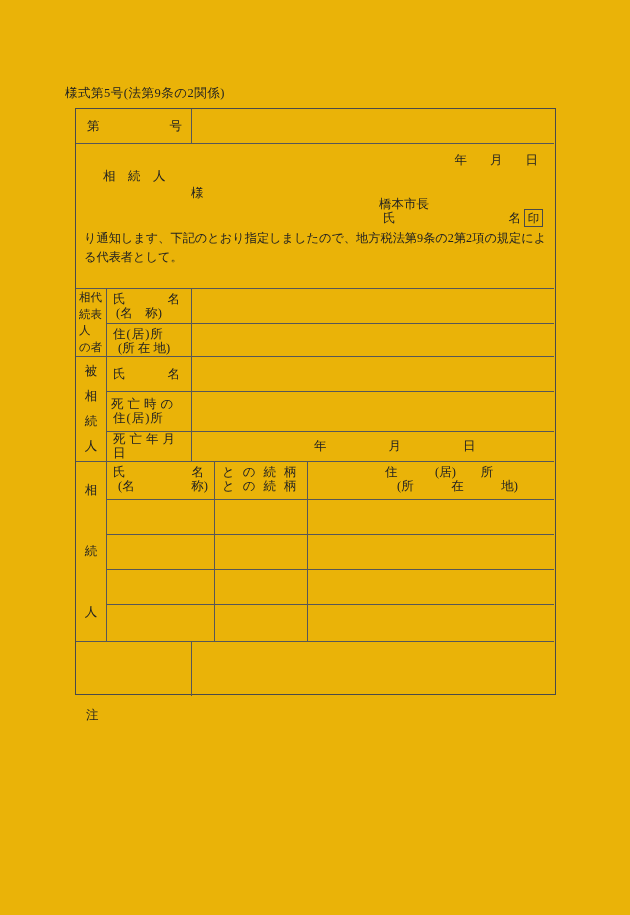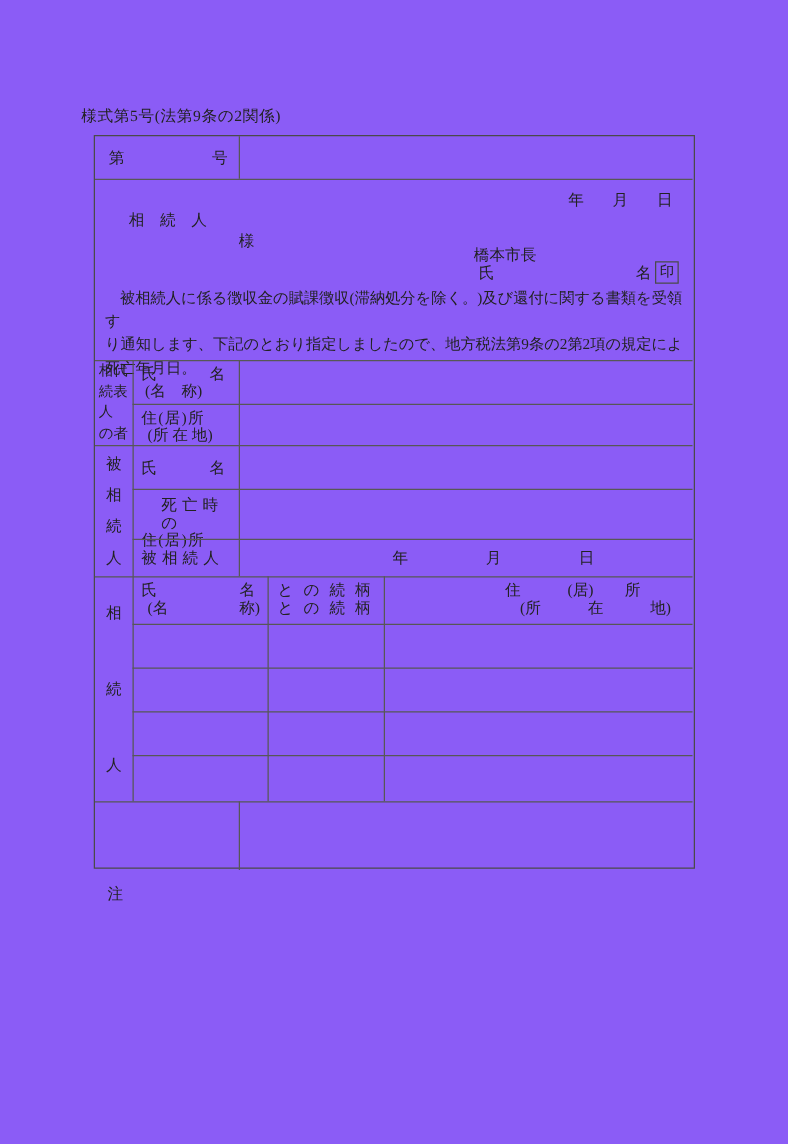--- a/index.html
+++ b/index.html
@@ -1,17 +1,17 @@
 <!DOCTYPE html>
 <html><head>
 <meta charset="utf-8">
 <style>
   html,body{margin:0;padding:0;background:#e8e8e8;}
   .page{
-    position:relative;width:630px;height:915px;background:#8b5cf6;
+    position:relative;width:630px;height:915px;background:#eab308;
     font-family:"Liberation Serif","DejaVu Serif",serif;color:#222;
     overflow:hidden;margin:0 auto;
   }
   .abs{position:absolute;}
   .form-label{left:65px;top:85px;font-size:12.5px;letter-spacing:.5px;}
   .sheet{
     left:75px;top:108px;width:481px;height:587px;
     border:1.5px solid #4a4a4a;box-sizing:border-box;
   }
   .hl,.vl{position:absolute;background:#575757;}
@@ -50,33 +50,33 @@
   .jrow{display:flex;justify-content:space-between;}
   .rep-name{left:30px;top:179px;width:85px;height:35px;padding-top:4px;}
   .rep-name .jrow{padding:0 11px 0 7px;}
   .rep-name .sub{padding-left:10px;}
   .rep-addr{left:30px;top:214px;width:85px;height:33px;padding-top:4px;}
   .rep-addr .l1{padding-left:7px;letter-spacing:1px;}
   .rep-addr .l2{padding-left:12px;}
   .dec-name{left:30px;top:247px;width:85px;height:35px;display:flex;align-items:center;}
   .dec-name .jrow{flex:1;padding:0 11px 0 7px;}
   .dec-addr{left:30px;top:282px;width:85px;height:40px;padding-top:6px;}
-  .dec-addr .l1{padding-left:23px;letter-spacing:4px;}
+  .dec-addr .l1{padding-left:5px;letter-spacing:4px;}
   .dec-addr .l2{padding-left:7px;letter-spacing:1px;}
   .dec-date{left:30px;top:322px;width:85px;height:30px;display:flex;align-items:center;
     padding-left:7px;letter-spacing:4px;}
   .dec-date-val{left:115px;top:322px;width:363px;height:30px;display:flex;
     align-items:center;padding-left:123px;gap:62px;}
   
   .hh1{left:30px;top:352px;width:108px;height:38px;padding-top:4px;}
   .hh1 .r1{padding:0 10px 0 7px;}
   .hh1 .r2{padding:0 6px 0 12px;}
   .hh2{left:138px;top:352px;width:93px;height:38px;padding-top:4px;}
   .hh2 div{padding-left:8px;letter-spacing:8px;white-space:nowrap;}
-  .hh3{left:238px;top:352px;width:232px;height:38px;padding-top:4px;white-space:nowrap;}
+  .hh3{left:219px;top:352px;width:232px;height:38px;padding-top:4px;white-space:nowrap;}
   .hh3 .r1{padding-left:90px;}
   .hh3 .r2{padding-left:102px;}
   
   .heir-row{left:30px;width:448px;display:flex;}
   .heir-row div{height:100%;}
   .hc1{width:108px;}
   .hc2{width:93px;}
   .hc3{flex:1;}
   
   .reason-label{left:0;top:532px;width:115px;height:55px;display:flex;
@@ -113,23 +113,22 @@
       <div class="abs addressee">相　続　人</div>
       <div class="abs honorific">様</div>
       <div class="abs mayor">橋本市長</div>
       <div class="abs nameline">
         <span>氏</span>
         <span class="namespacer"></span>
         <span>名</span>
         <span class="seal">印</span>
       </div>
       <div class="abs bodytext">
-        <div class="indent">被相続人に係る徴収金の賦課徴収(滞納処分を除く。)及び還付に関する書類を受領す</div>
         <div>り通知します、下記のとおり指定しましたので、地方税法第9条の2第2項の規定によ</div>
-        <div>死亡年月日。</div>
+        <div>る代表者として。</div>
       </div>
     </div>
 
     <div class="cell vgroup rep-group">
       <div>相代</div>
       <div>続表</div>
       <div>人</div>
       <div>の者</div>
     </div>
     <div class="cell fl rep-name">
@@ -157,21 +156,21 @@
         <span>氏</span>
         <span>名</span>
       </div>
     </div>
     <div class="cell val" style="top:247px;height:35px;"></div>
     <div class="cell fl dec-addr">
       <div class="l1">死亡時の</div>
       <div class="l2">住(居)所</div>
     </div>
     <div class="cell val" style="top:282px;height:40px;"></div>
-    <div class="cell fl dec-date">被相続人</div>
+    <div class="cell fl dec-date">死亡年月日</div>
     <div class="cell dec-date-val">
       <span>年</span>
       <span>月</span>
       <span>日</span>
     </div>
 
     <div class="cell vgroup heir-group">
       <div>相</div>
       <div>続</div>
       <div>人</div>

